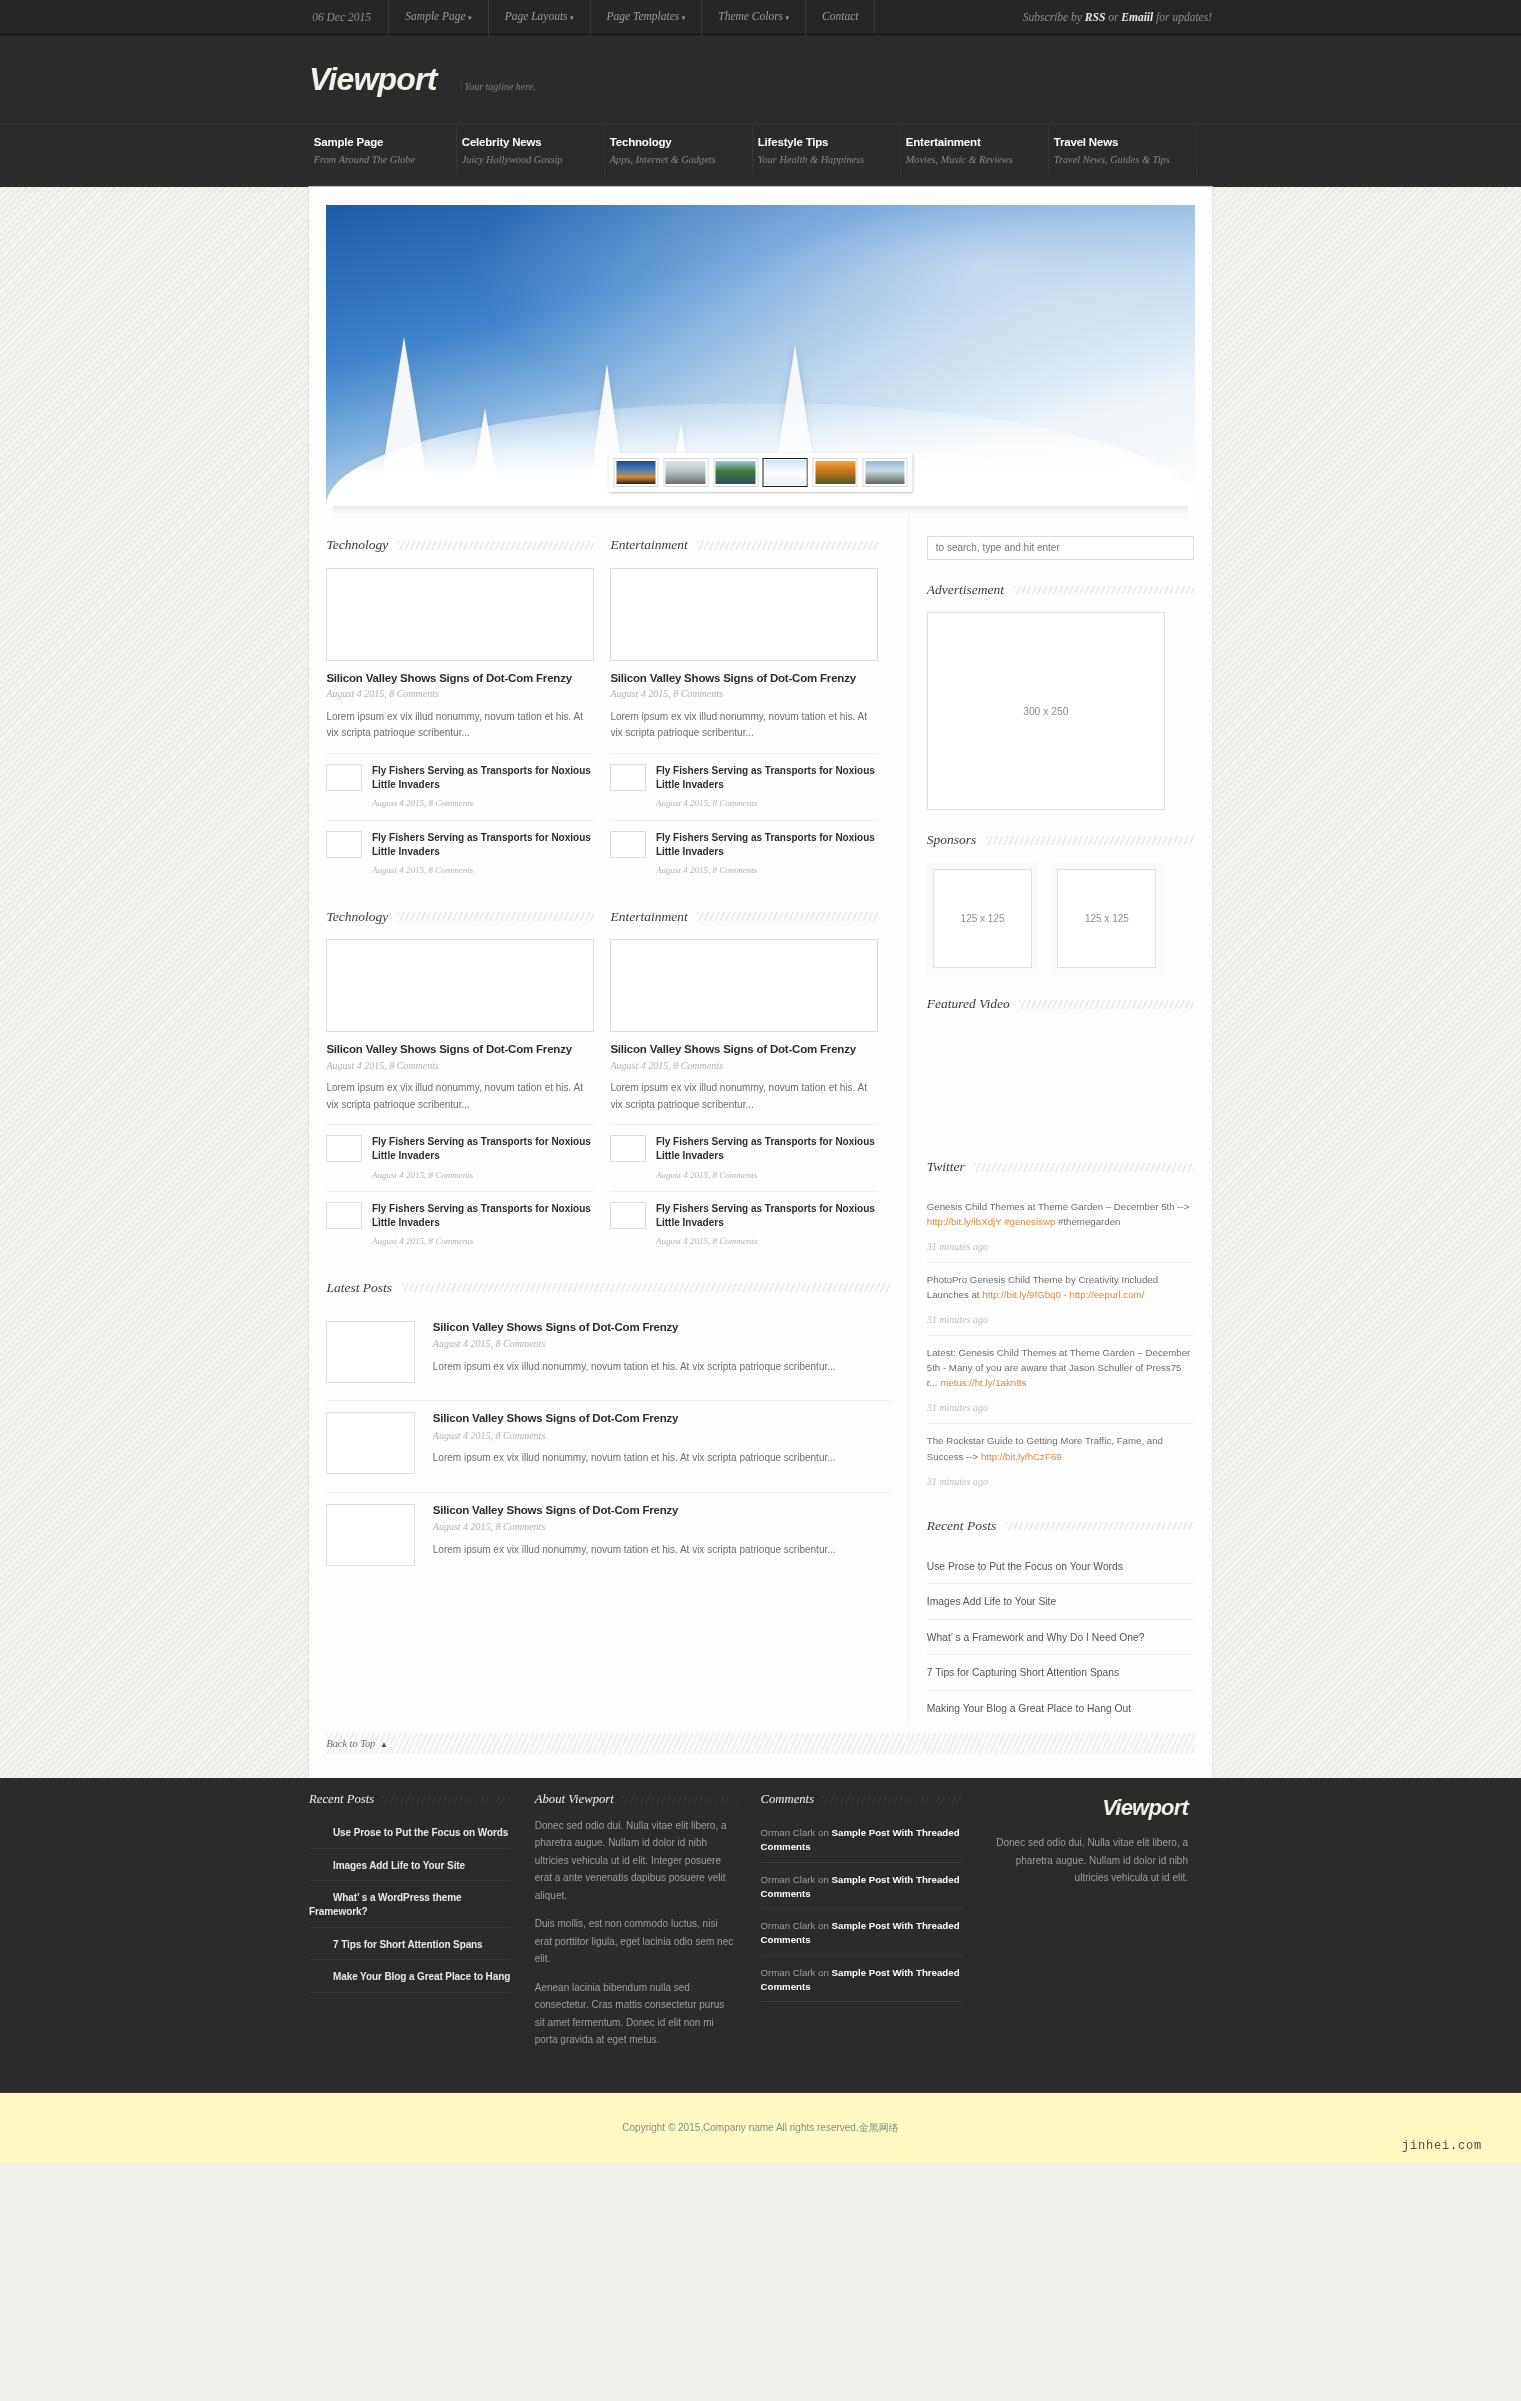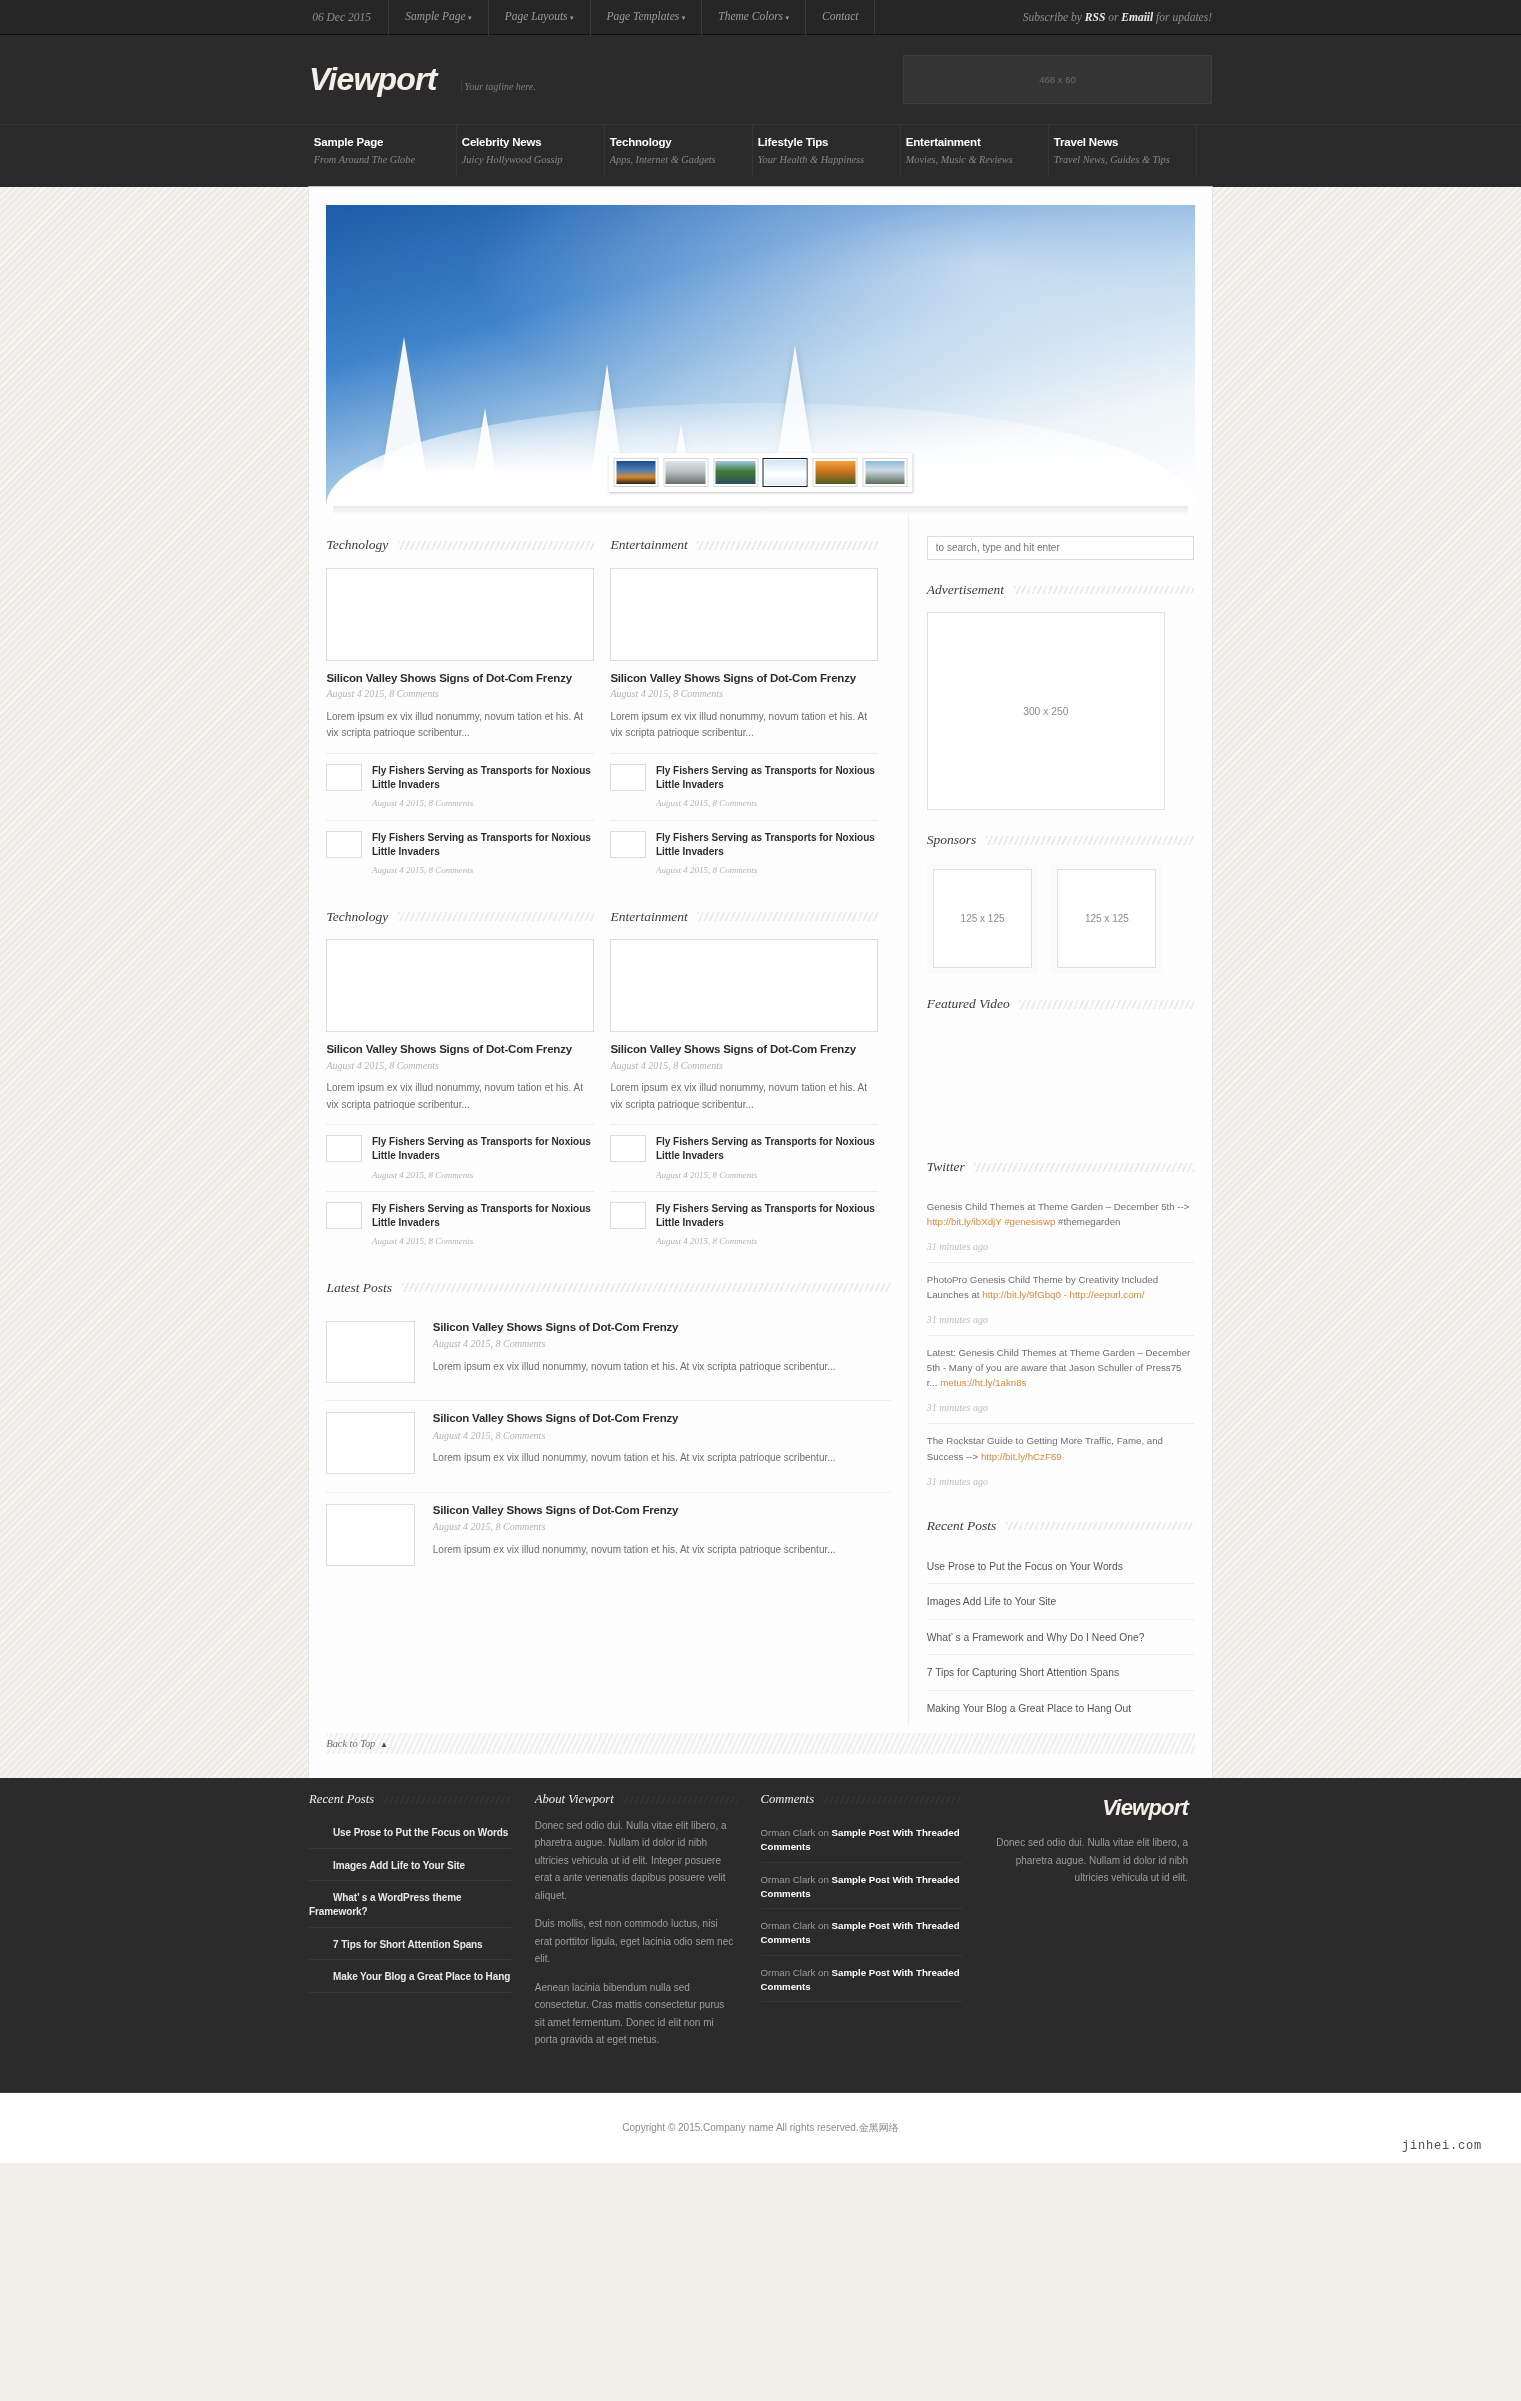--- a/index.html
+++ b/index.html
@@ -392,21 +392,21 @@
   .fcomment .who { color: #9d9d9d; font-size: 9.7px; }
   .fcomment a { color: #ffffff; font-size: 9.7px; font-weight: bold; text-decoration: none; }
   .fbrand { text-align: right; padding-top: 3.2px; }
   .fbrand .logo2 {
     color: #f2efe7; font-style: italic; font-weight: bold; font-size: 22px;
     letter-spacing: -0.8px; display: block; margin-bottom: 12.7px;
   }
   .fbrand p { color: #9d9d9d; font-size: 10px; line-height: 1.75; }
 
   .copybar {
-    background: #ffffff;
+    background: #fef9c3;
     border-top: 0.8px solid #3d3d3d;
     height: 71px;
     display: flex; align-items: center; justify-content: center;
     position: relative;
   }
   .copybar .txt { color: #8b8b8b; font-size: 10px; }
   .watermark {
     position: absolute; right: 39px; bottom: 9.5px;
     color: #4d4d4d; font-size: 12px;
     font-family: "Liberation Mono", monospace;
@@ -427,21 +427,20 @@
     </div>
   </div>
 </div>
 
 <div class="header-wrap">
   <div class="header">
     <div class="brand">
       <span class="logo">Viewport</span>
       <span class="tagline">Your tagline here.</span>
     </div>
-    <div class="header-ad">468 x 60</div>
   </div>
 </div>
 
 <div class="mainnav-wrap">
   <div class="mainnav" id="mainnav">
       <a href="#" class="navitem">
         <span class="t">Sample Page</span>
         <span class="s">From Around The Globe</span>
       </a>
       <a href="#" class="navitem">

